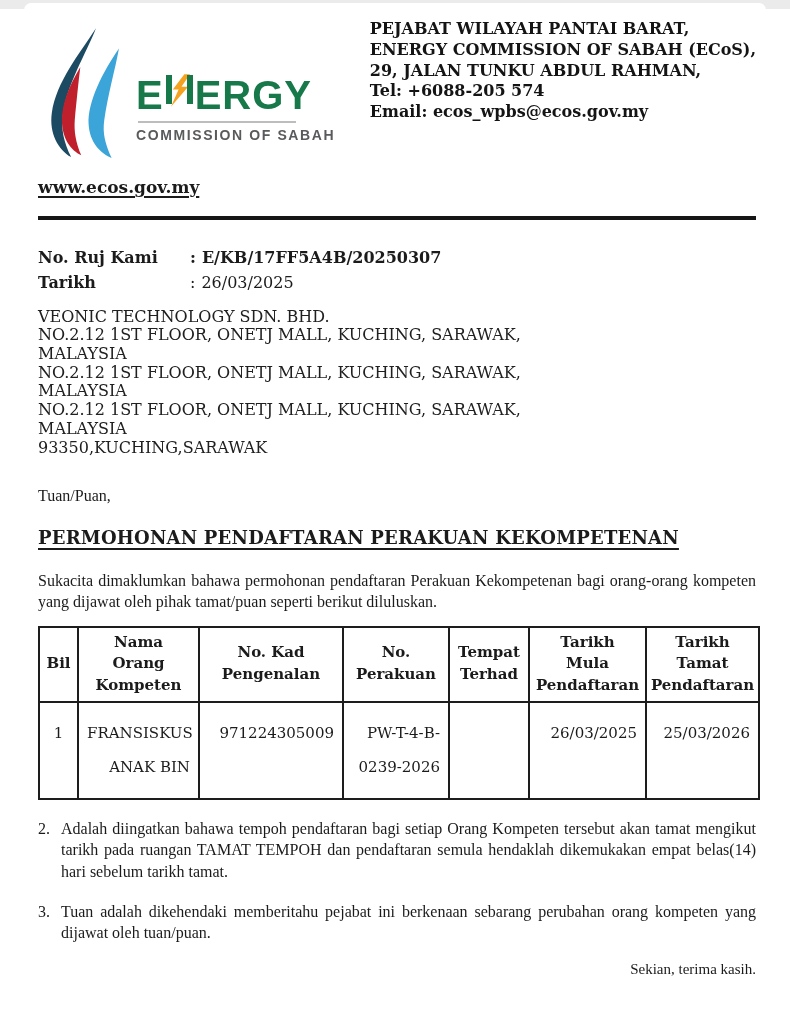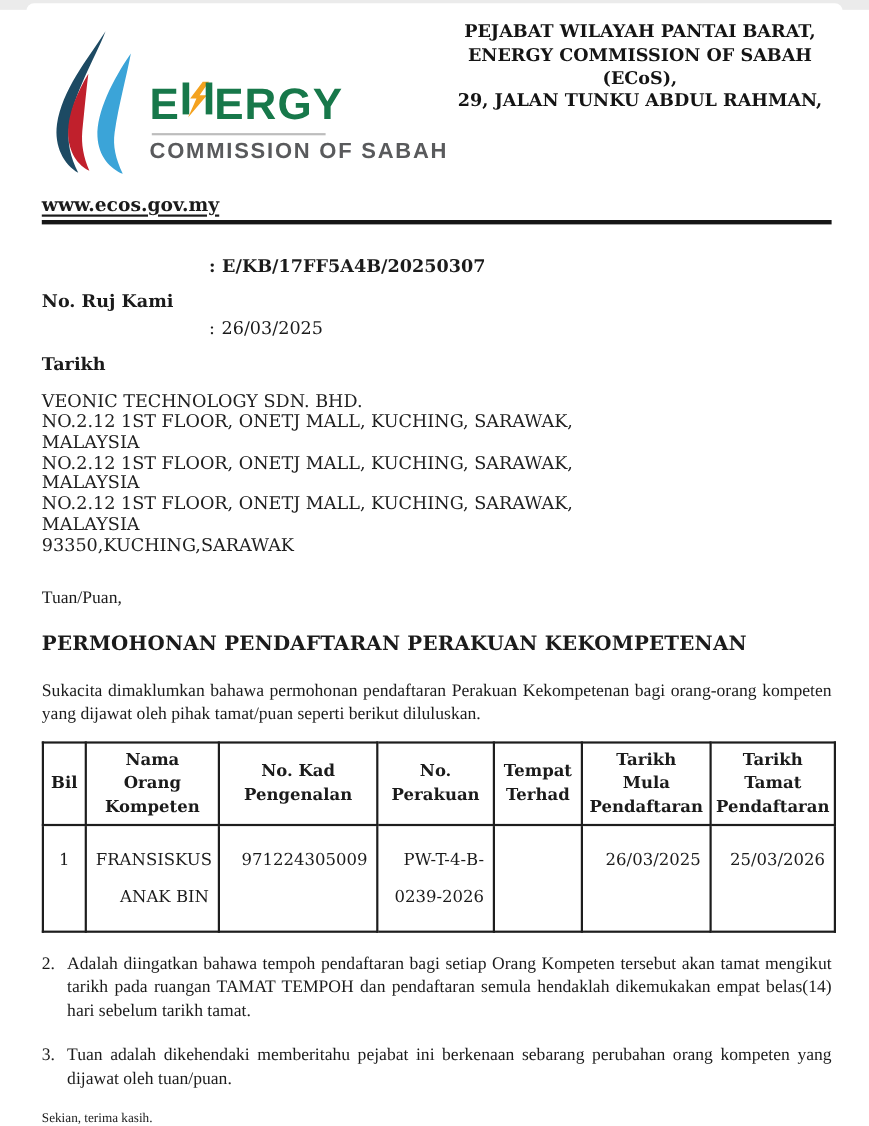--- a/index.html
+++ b/index.html
@@ -17,57 +17,57 @@
   .logo { display:flex; align-items:flex-start; margin-top:8px; }
   .logo svg.flames { display:block; }
   .logo-text { margin:52px 0 0 6px; font-family:"Liberation Sans","DejaVu Sans",sans-serif; }
   .brand { color:#17784a; font-weight:bold; font-size:40px; line-height:1; letter-spacing:1px; display:flex; align-items:flex-start; }
   .logo-n { position:relative; display:inline-block; width:27px; height:29px; margin:0 2px; }
   .n-bar { position:absolute; top:0; height:29px; width:6px; background:#17784a; }
   .n-bar.left { left:0; }
   .n-bar.right { right:0; }
   .n-bolt { position:absolute; left:4px; top:-2px; }
   .brand-rule { height:2px; background:#bdbdbd; margin:6px 0 4px 2px; width:158px; }
-  .brand-sub { color:#595a5c; font-size:20px; font-weight:600; letter-spacing:1.6px; white-space:nowrap; }
-
-  .office-address { text-align:center; font-family:"DejaVu Serif","Liberation Serif",serif; font-weight:bold; font-size:16px; line-height:1.3; margin-top:4px; color:#141414; }
-
-  
-  .website-row { margin-top:10px; border-bottom:4px solid #161616; padding-bottom:3px; }
+  .brand-sub { color:#595a5c; font-size:14px; font-weight:600; letter-spacing:1.6px; white-space:nowrap; }
+
+  .office-address { text-align:left; font-family:"DejaVu Serif","Liberation Serif",serif; font-weight:bold; font-size:16px; line-height:1.3; margin-top:4px; color:#141414; }
+
+  
+  .website-row { margin-top:10px; border-bottom:4px solid #161616; padding-bottom:19px; }
   .website-row span { font-family:"DejaVu Serif",serif; font-weight:bold; font-size:17px; text-decoration:underline; text-decoration-thickness:2px; text-underline-offset:3px; }
 
   
   .ref-block { margin-top:26px; font-family:"DejaVu Serif",serif; font-size:16px; }
   .ref-line { display:flex; line-height:1.55; }
-  .ref-label { width:152px; font-weight:bold;margin-top:32px; }
+  .ref-label { width:152px; font-weight:bold; }
   .ref-line .sep { margin-right:6px; }
   .ref-line.bold-val .sep, .ref-line.bold-val .val { font-weight:bold; }
 
   
   .recipient { margin-top:12px; font-family:"DejaVu Serif",serif; font-size:16px; line-height:1.17; color:#202020; }
 
   
   .salutation { margin-top:30px; font-size:16px; }
   .subject { margin-top:22px; font-family:"DejaVu Serif",serif; font-weight:bold; font-size:18px; letter-spacing:0.2px; }
-  .subject span { text-decoration-thickness:2px; text-underline-offset:4px; }
+  .subject span { text-decoration:underline; text-decoration-thickness:2px; text-underline-offset:4px; }
   .intro { margin-top:22px; font-size:16px; line-height:1.32; text-align:justify; }
 
   
   table.comp-table { border-collapse:collapse; table-layout:fixed; width:720px; margin-top:13px; }
   .comp-table th, .comp-table td { border:2px solid #1d1d1d; font-family:"DejaVu Serif",serif; }
   .comp-table th { font-size:15px; font-weight:bold; text-align:center; vertical-align:middle; line-height:1.45; white-space:pre-line; height:72px; padding:4px 2px; }
   .comp-table td { font-size:15px; vertical-align:top; text-align:right; padding:13px 8px; height:76px; line-height:2.3; }
   .comp-table td.c-bil { text-align:center; }
 
   
   .num-para { display:flex; margin-top:18px; font-size:16px; line-height:1.35; }
   .num-para .num { width:23px; flex:none; }
   .num-para .txt { flex:1; text-align:justify; }
 
-  .closing { margin-top:17px; font-size:12px; }
+  .closing { margin-top:17px; font-size:15px;text-align:right; }
   .signoff { margin-top:46px; font-family:"DejaVu Serif",serif; font-weight:bold; font-size:17px; }
 </style>
 </head>
 <body>
 
 <div class="top-strip">
   <div class="card-top"></div>
 </div>
 
 <div class="paper">
@@ -94,20 +94,22 @@
           </div>
           <div class="brand-rule"></div>
           <div class="brand-sub">COMMISSION OF SABAH</div>
         </div>
       </div>
 
       <div class="office-address">
         <div>PEJABAT WILAYAH PANTAI BARAT,</div>
         <div>ENERGY COMMISSION OF SABAH (ECoS),</div>
         <div>29, JALAN TUNKU ABDUL RAHMAN,</div>
+        <div>Tel: +6088-205 574</div>
+        <div>Email: ecos_wpbs@ecos.gov.my</div>
       </div>
     </div>
 
     <div class="website-row">
       <span>www.ecos.gov.my</span>
     </div>
 
     <div class="ref-block">
       <div class="ref-line bold-val">
         <span class="ref-label">No. Ruj Kami</span>

